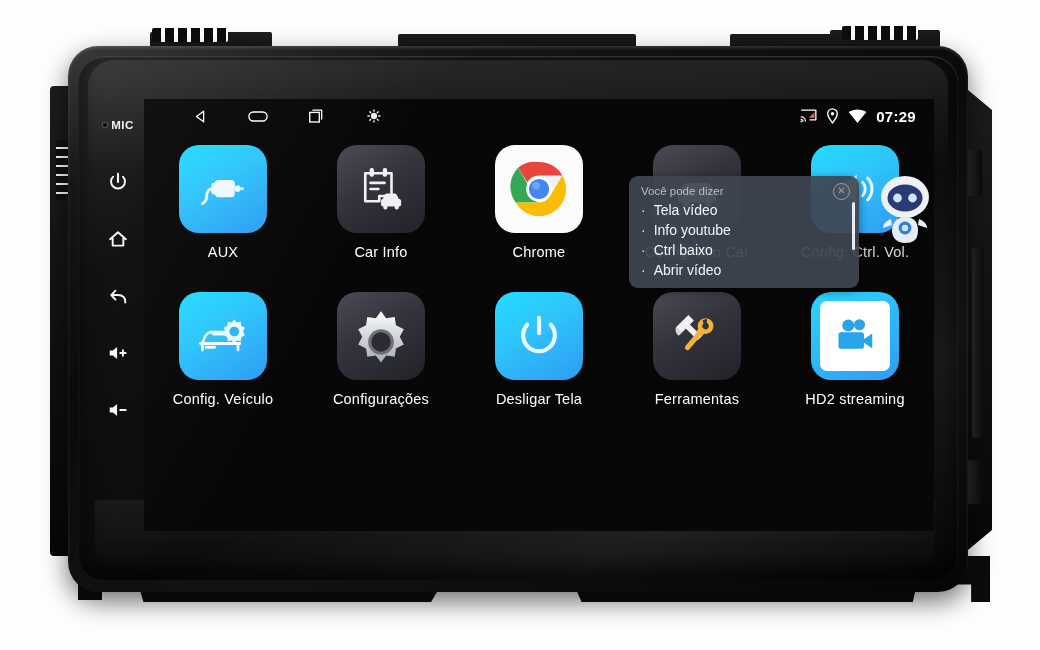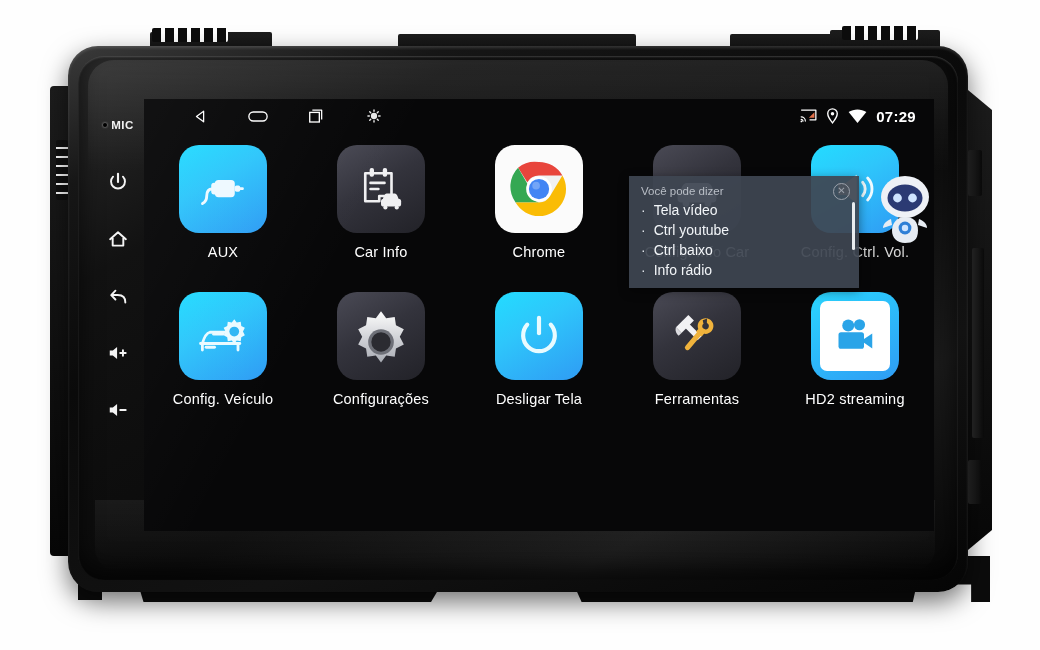--- a/index.html
+++ b/index.html
@@ -65,21 +65,21 @@
   .tile.dark{background:linear-gradient(150deg,#4a4a55 0%,#33333c 45%,#222228 100%);}
   .tile.white{background:#fbfbfb;}
   .tile.cyanframe{background:linear-gradient(150deg,#2ad6ff,#2f9cf4);}
   .tile.cyanframe .inner{position:absolute;left:9px;top:9px;width:70px;height:70px;
         background:#fff;border-radius:7px;display:flex;align-items:center;justify-content:center;}
   .applabel{font-size:14.5px;color:#fff;letter-spacing:.2px;white-space:nowrap;}
   .applabel.dim{color:#d9d9d9;}
 
   
   #voicepop{position:absolute;left:485px;top:77px;width:230px;height:112px;
-    background:rgba(62,70,82,.93);border-radius:0;
+    background:rgba(62,70,82,.93);border-radius:9px;
     box-shadow:0 3px 10px rgba(0,0,0,.45);
     padding:9px 12px 0 12px;box-sizing:border-box;z-index:40;}
   #voicetitle{font-size:11.5px;color:#b9bec6;margin-bottom:4px;}
   .vcmd{font-size:14px;color:#f2f5f8;display:flex;gap:8px;line-height:1.42;}
   .vbullet{color:#dfe3e8;}
   #voiceclose{position:absolute;right:9px;top:7px;width:15px;height:15px;border-radius:50%;
     border:1.3px solid #9aa1ab;color:#9aa1ab;font-size:10px;line-height:13px;text-align:center;}
   #voicescroll{position:absolute;right:4px;top:26px;width:3.5px;height:48px;border-radius:2px;
     background:#e9ecef;}
 
@@ -367,29 +367,29 @@
   </div>
 
   <div id="voicepop">
     <div id="voicetitle">Você pode dizer</div>
     <div class="vcmd">
       <span class="vbullet">·</span>
       <span>Tela vídeo</span>
     </div>
     <div class="vcmd">
       <span class="vbullet">·</span>
-      <span>Ctrl youtube</span>
+      <span>Info youtube</span>
     </div>
     <div class="vcmd">
       <span class="vbullet">·</span>
       <span>Ctrl baixo</span>
     </div>
     <div class="vcmd">
       <span class="vbullet">·</span>
-      <span>Info rádio</span>
+      <span>Abrir vídeo</span>
     </div>
     <div id="voiceclose">✕</div>
     <div id="voicescroll"></div>
   </div>
 
   <svg id="robot" viewBox="0 0 66 82">
     <ellipse cx="33" cy="26" rx="24" ry="21" fill="#eef1f6"></ellipse>
     <ellipse cx="33" cy="27" rx="17.5" ry="13.5" fill="#2b3a73"></ellipse>
     <circle cx="25.5" cy="27" r="4.4" fill="#cfe4ff"></circle>
     <circle cx="40.5" cy="27" r="4.4" fill="#cfe4ff"></circle>

